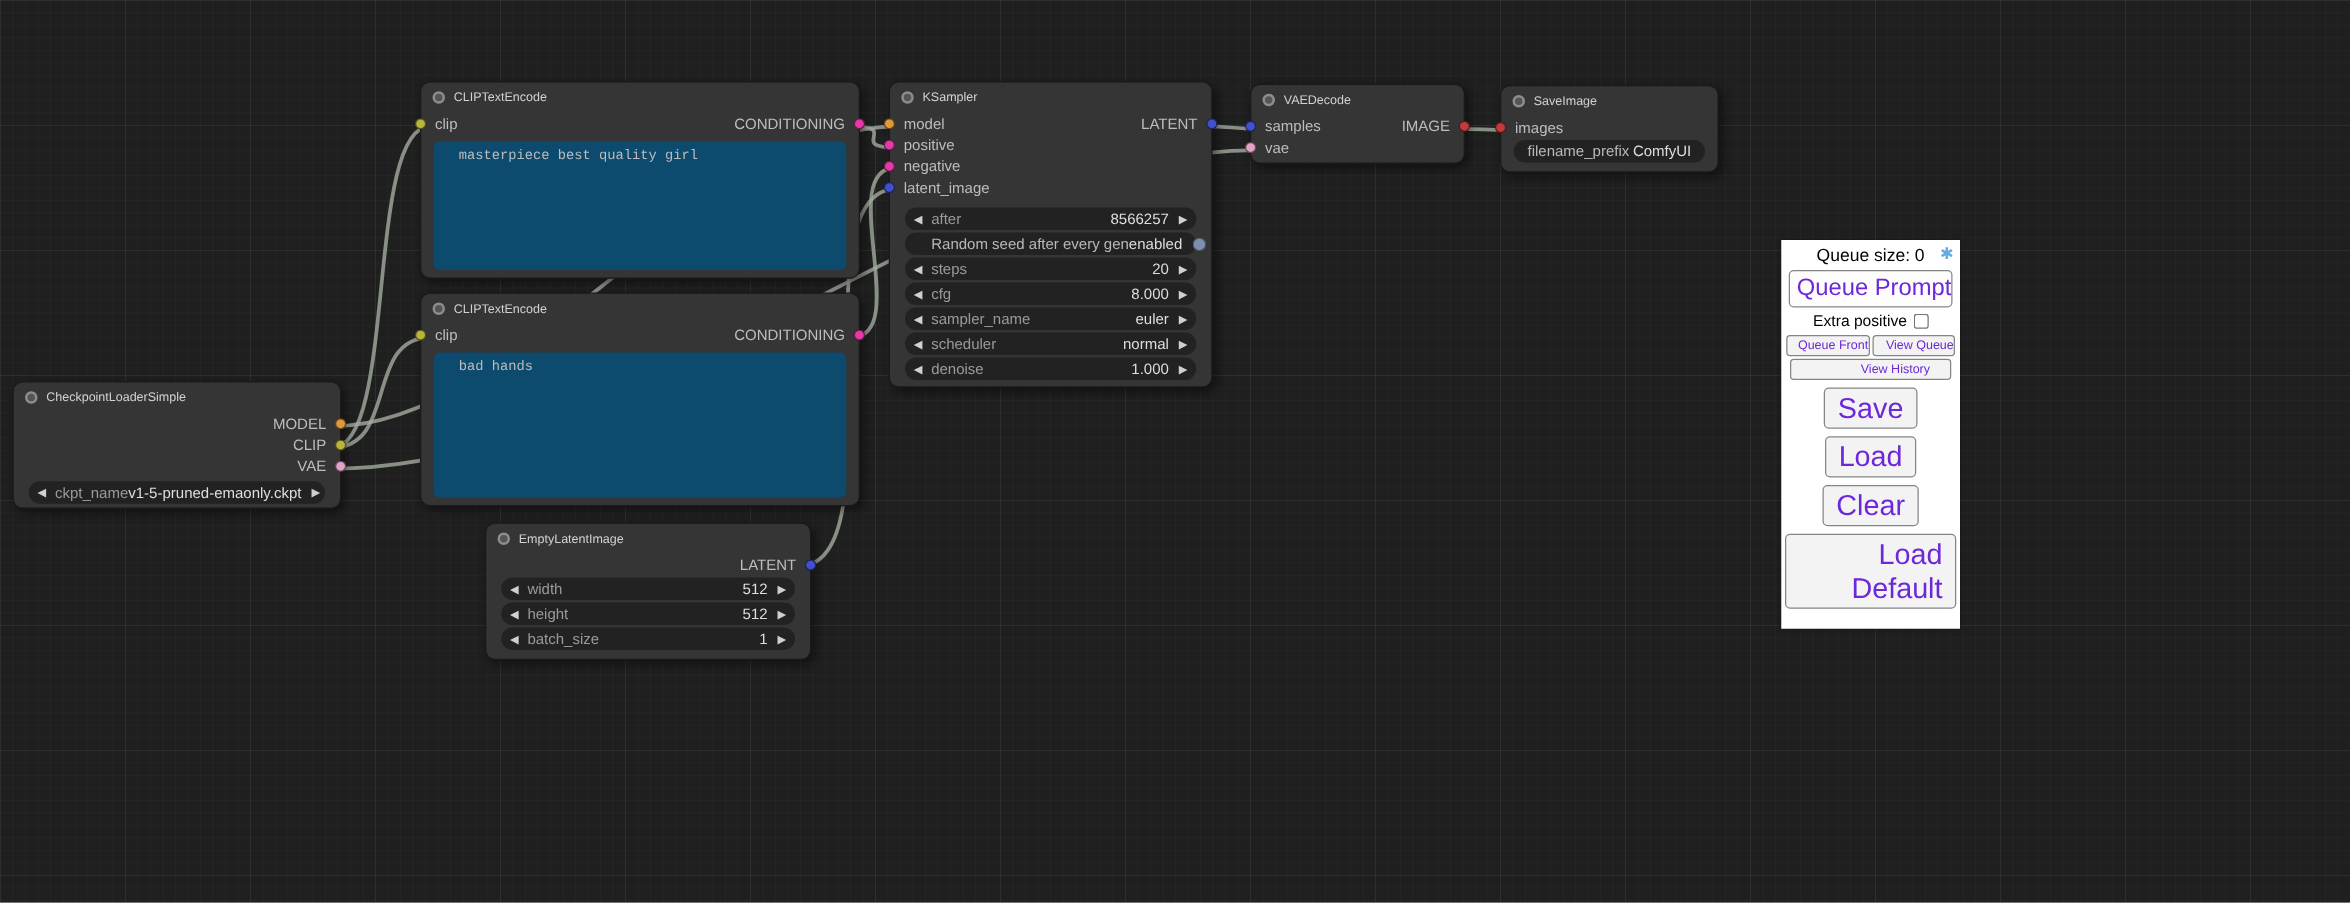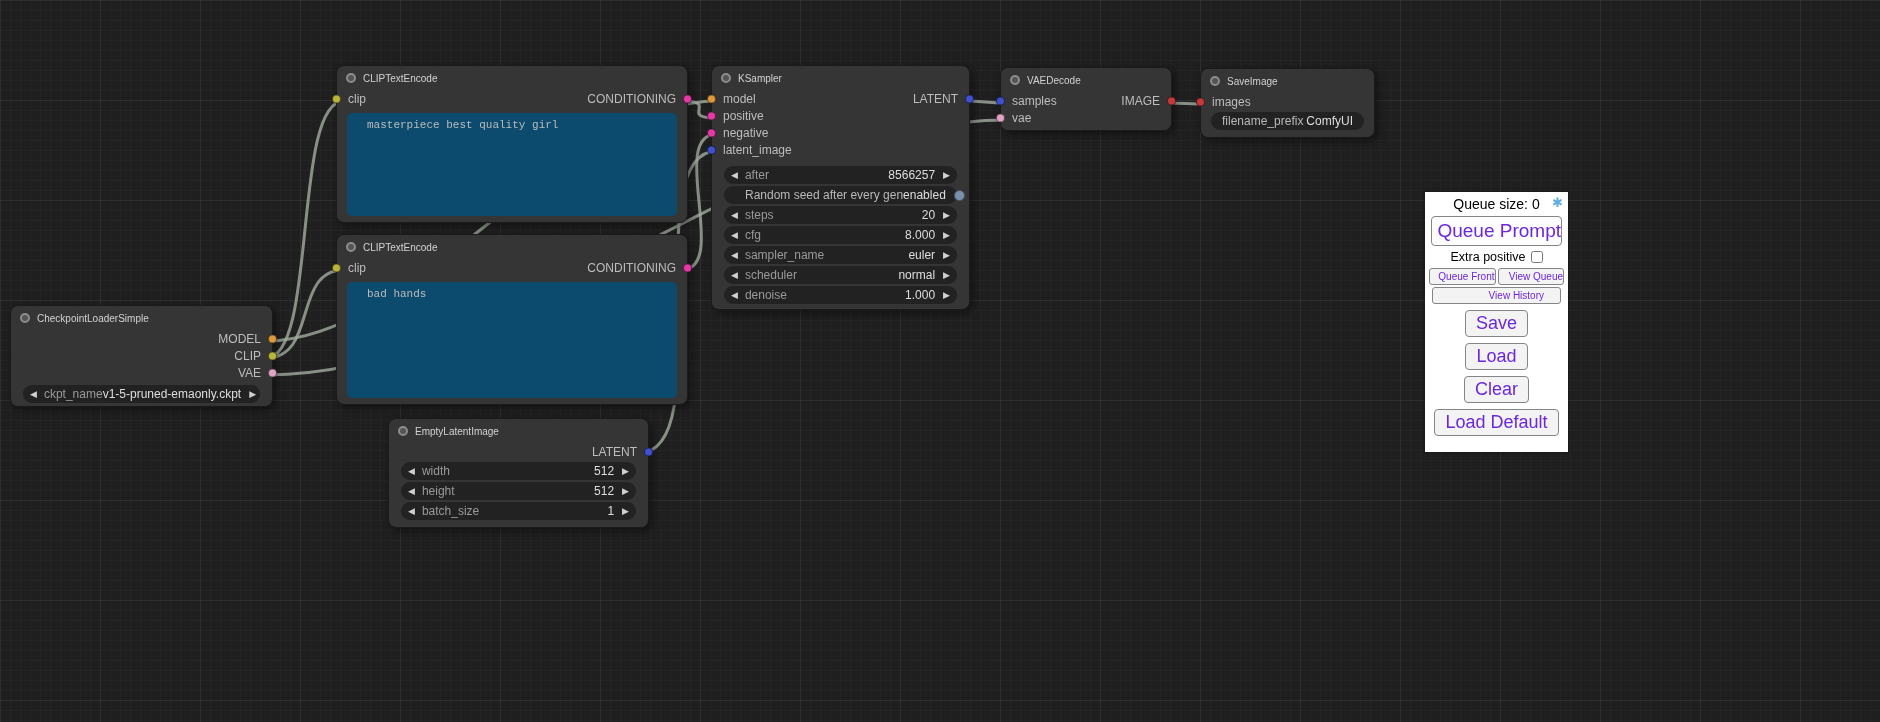--- a/index.html
+++ b/index.html
@@ -128,21 +128,21 @@
   .small-row { display:flex; gap:2px; margin:0 1px 2px 1px; }
   .small-row button { flex:1; font-size:10px; padding:2px 0; border-radius:3px; }
   button.view-history {
     display:block; width:calc(100% - 8px);
     margin:0 auto 6px auto;
     font-size:10px; padding:2px 16px; border-radius:3px;
   }
   .menu button.big {
     display:block;
     margin:6px auto;
-    font-size:18px;
+    font-size:23px;
     padding:2px 10px;
   }
 </style>
 </head>
 <body>
 
 <div id="canvas">
 
   <svg class="links" width="1880" height="722">
     <path d="M266,341 C416,341 567,101 717,101" stroke="#a3ada0"></path>

